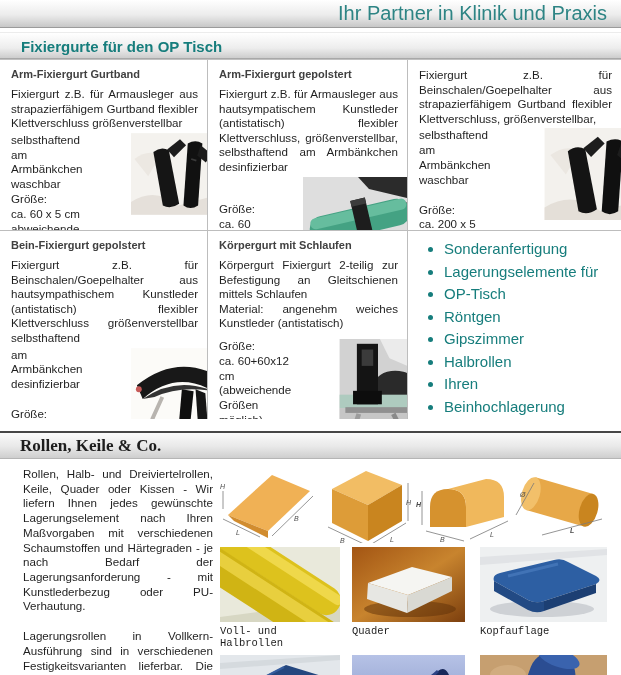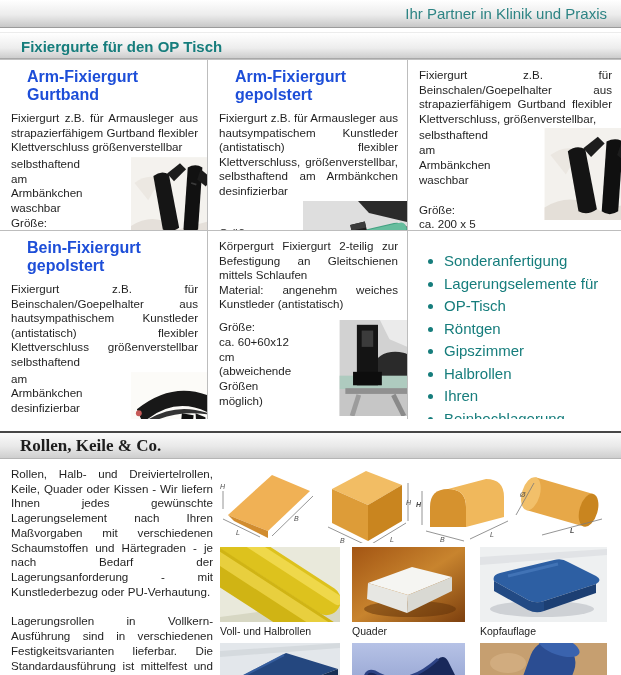--- a/index.html
+++ b/index.html
@@ -5,67 +5,67 @@
   html,body{margin:0;padding:0;}
   body{
     width:621px;height:675px;overflow:hidden;position:relative;
     background:#ffffff;font-family:"Liberation Sans",sans-serif;color:#1f1f1f;
   }
   
   .topbar{
     height:27px;background:linear-gradient(#ffffff,#ececec 55%,#c7c7c7);
     border-bottom:1px solid #9b9b9b;text-align:right;
   }
-  .tagline{display:inline-block;line-height:27px;padding-right:14px;color:#2d8484;font-size:15px;}
+  .tagline{display:inline-block;line-height:27px;padding-right:14px;color:#2d8484;font-size:20px;}
   
   .secbar1{
     margin-top:4px;height:25px;
     background:linear-gradient(#ffffff,#ededed 60%,#cdcdcd);
     border-top:1px solid #ececec;border-bottom:1px solid #a8a8a8;
   }
   .secbar1 h2{margin:1px;padding-left:20px;line-height:25px;font-size:15px;color:#167d7c;font-weight:bold;}
   .secbar2{
     margin-top:12px;height:25px;border-top:2px solid #474747;border-bottom:1px solid #b5b5b5;
     background:linear-gradient(#fbfbfb,#e8e8e8 55%,#cecece);
   }
   .secbar2 h2{margin:0;padding-left:20px;line-height:25px;font-size:17px;color:#1d1d1d;
     font-weight:bold;font-family:"Liberation Serif",serif;}
   
   .grid{display:grid;grid-template-columns:207px 200px 214px;grid-template-rows:170px 189px;border-top:1px solid #c0c0c0;}
   .cell{box-sizing:border-box;padding:8px 9px 0 11px;overflow:hidden;}
   .grid > div:nth-child(3n+2),.grid > div:nth-child(3n+3){border-left:1px solid #bdbdbd;}
   .grid > div:nth-child(n+4){border-top:1px solid #bdbdbd;}
-  .cell h3{margin:0 0 7px 16px;font-size:16px;color:#1d4ed8;}
+  .cell h3{margin:0 0 7px 0;font-size:11px;color:#404040;}
   .cell .intro{margin:0;font-size:11.6px;line-height:1.26;text-align:justify;white-space:pre-line;}
   .cellrow{display:flex;margin-top:2px;gap:48px;}
   .leftcol{font-size:11.6px;line-height:1.28;white-space:pre-line;}
   .photo{margin-left:auto;}
   .photo svg{display:block;}
   .c1 .leftcol{width:100px;}
   .c2 .cellrow{align-items:flex-end;}
   .c2 .leftcol{width:70px;margin-bottom:8px;}
   .c3 .leftcol{width:92px;}
   .c4 .leftcol{width:100px;}
   .c5 .cellrow{margin-top:8px;}
   .c5 .leftcol{width:112px;}
   
-  .bullets{padding:19px 4px 0 14px;}
+  .bullets{padding:7px 4px 0 14px;}
   .bullets ul{margin:0;padding-left:22px;}
   .bullets li{color:#167d7c;font-size:15px;line-height:1.5;}
   
   .bottom{display:flex;}
   .btext{width:202px;padding:8px 0 0 11px;font-size:11.6px;line-height:1.27;text-align:justify;}
-  .btext p{margin:0 0 15px 0;}
+  .btext p{margin:0 0 15px 12px;}
   .bright{flex:1;padding-left:7px;}
   .diagrow{display:flex;margin-top:4px;}
   .diagrow svg{display:block;}
   .photorow{display:flex;margin-top:4px;}
   .photorow svg,.photorow2 svg{display:block;}
   .photorow2{display:flex;margin-top:6px;}
-  .caprow{display:flex;margin-top:3px;font-size:10.5px;color:#1d1d1d;}
+  .caprow{display:flex;margin-top:3px;font-size:10.5px;color:#1d1d1d;font-family:Liberation Mono, monospace;}
   .ph1{width:120px;}
   .ph2{width:113px;margin-left:12px;}
   .ph3{width:127px;margin-left:15px;}
   .dimtext{font-size:7px;font-style:italic;fill:#4a4a4a;}
   .dimline{stroke:#7a7a7a;stroke-width:0.8;}
 </style>
 </head>
 <body>
 
 <div class="topbar">
@@ -173,20 +173,21 @@
           <circle cx="86" cy="31" r="3" fill="#c75a58"></circle>
           <path d="M32,50 L22,72 L32,94" stroke="#b8b4af" stroke-width="4" fill="none"></path>
           <path d="M52,42 L64,44 L58,102 L47,100 Z" fill="#0f0f0f"></path>
           <path d="M66,42 L76,46 L80,98 L70,100 Z" fill="#161616"></path>
         </svg>
       </div>
     </div>
   </div>
 
   <div class="cell c5">
+    <h3>Körpergurt mit Schlaufen</h3>
     <p class="intro">Körpergurt Fixiergurt 2-teilig zur Befestigung an Gleitschienen mittels Schlaufen
 Material: angenehm weiches Kunstleder (antistatisch)</p>
     <div class="cellrow">
       <div class="leftcol">Größe:
 ca. 60+60x12 cm
 (abweichende
 Größen möglich)</div>
       <div class="photo">
         <svg width="78" height="96" viewBox="0 0 80 100">
           <rect width="80" height="100" fill="#d2d2d2"></rect>

